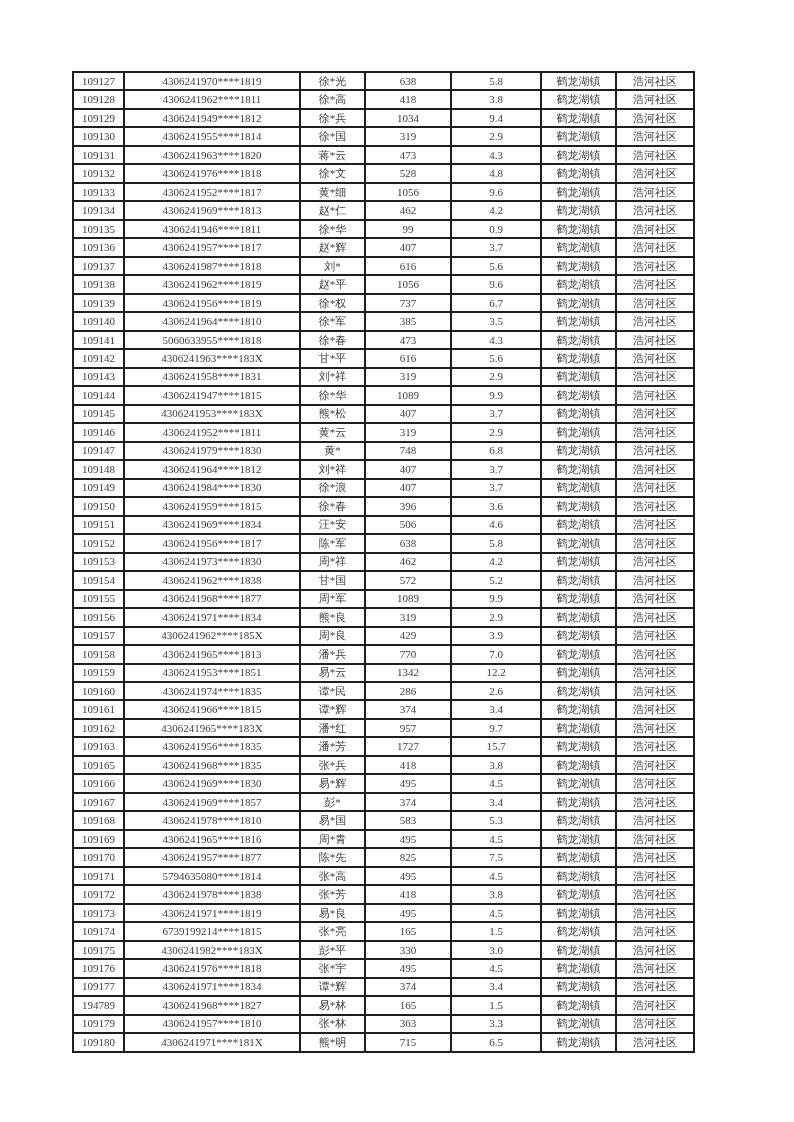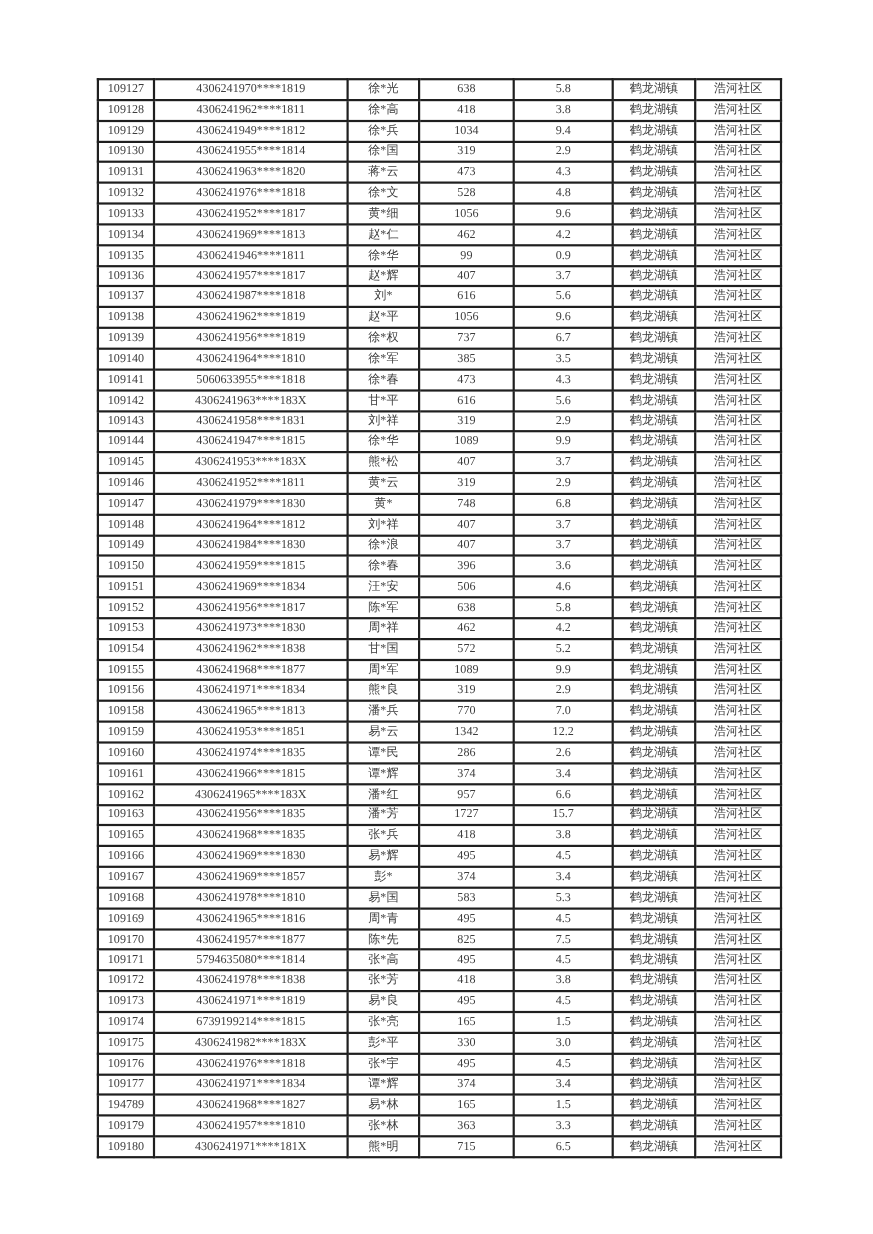--- a/index.html
+++ b/index.html
@@ -10,21 +10,21 @@
   .page {
     position: relative;
     width: 794px;
     height: 1122px;
     background: #ffffff;
     overflow: hidden;
     font-family: "Liberation Serif", "DejaVu Serif", serif;
   }
   table.records {
     position: absolute;
-    left: 88px;
+    left: 72px;
     top: 71px;
     width: 621px;
     height: 982px;
     border-collapse: collapse;
     table-layout: fixed;
   }
   table.records td {
     border: 2px solid #1f1f1f;
     padding: 0 2px;
     text-align: center;
@@ -322,20 +322,29 @@
         <tr>
           <td>109156</td>
           <td>4306241971****1834</td>
           <td>熊*良</td>
           <td>319</td>
           <td>2.9</td>
           <td>鹤龙湖镇</td>
           <td>浩河社区</td>
         </tr>
         <tr>
+          <td>109157</td>
+          <td>4306241962****185X</td>
+          <td>周*良</td>
+          <td>429</td>
+          <td>3.9</td>
+          <td>鹤龙湖镇</td>
+          <td>浩河社区</td>
+        </tr>
+        <tr>
           <td>109158</td>
           <td>4306241965****1813</td>
           <td>潘*兵</td>
           <td>770</td>
           <td>7.0</td>
           <td>鹤龙湖镇</td>
           <td>浩河社区</td>
         </tr>
         <tr>
           <td>109159</td>
@@ -362,21 +371,21 @@
           <td>374</td>
           <td>3.4</td>
           <td>鹤龙湖镇</td>
           <td>浩河社区</td>
         </tr>
         <tr>
           <td>109162</td>
           <td>4306241965****183X</td>
           <td>潘*红</td>
           <td>957</td>
-          <td>6.6</td>
+          <td>9.7</td>
           <td>鹤龙湖镇</td>
           <td>浩河社区</td>
         </tr>
         <tr>
           <td>109163</td>
           <td>4306241956****1835</td>
           <td>潘*芳</td>
           <td>1727</td>
           <td>15.7</td>
           <td>鹤龙湖镇</td>

